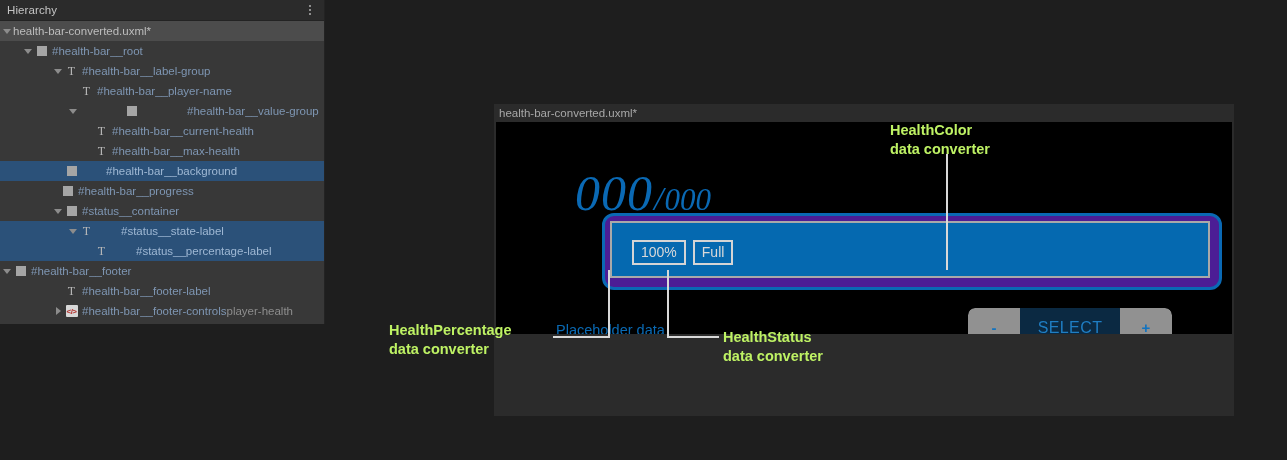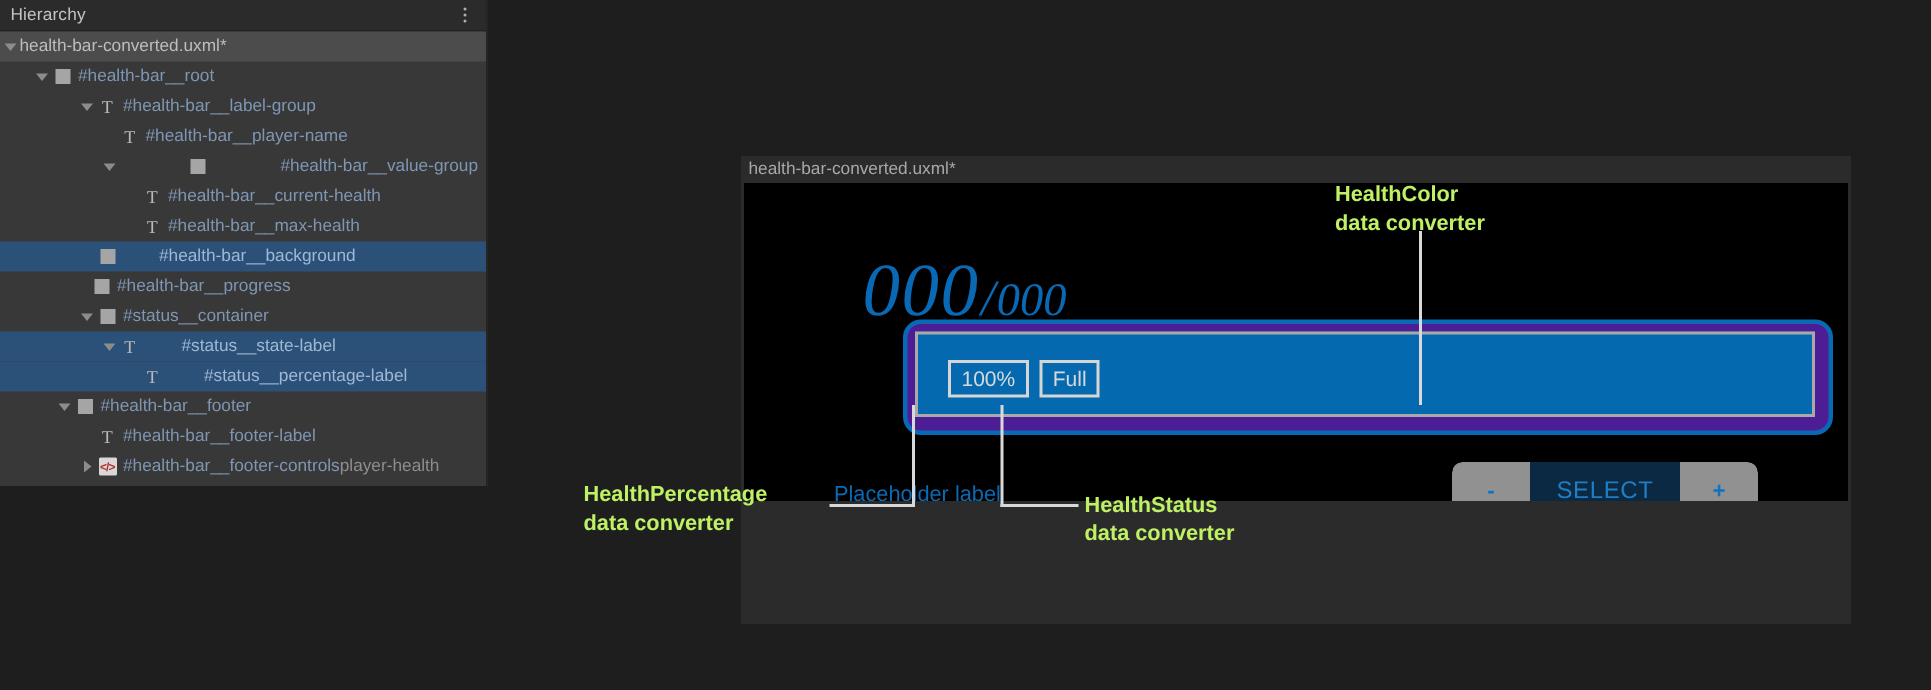--- a/index.html
+++ b/index.html
@@ -257,21 +257,21 @@
             </span>
             <span class="tree-label">#status__state-label</span>
           </div>
           <div class="tree-row selected" style="padding-left: 81px;">
             <span class="twisty"></span>
             <span class="ico">
               <span class="t-icon">T</span>
             </span>
             <span class="tree-label">#status__percentage-label</span>
           </div>
-          <div class="tree-row" style="padding-left: 36px;">
+          <div class="tree-row" style="">
             <span class="twisty">
               <svg width="8" height="8" viewBox="0 0 8 8">
                 <polygon points="0,2 8,2 4,7" fill="#8c8c8c"></polygon>
               </svg>
             </span>
             <span class="ico">
               <span class="sq-icon"></span>
             </span>
             <span class="tree-label">#health-bar__footer</span>
           </div>
@@ -310,21 +310,21 @@
 
       <div class="bar-outer">
         <div class="bar-bg">
           <div class="status-container">
             <span class="status-box">100%</span>
             <span class="status-box">Full</span>
           </div>
         </div>
       </div>
 
-      <div class="footer-label">Placeholder label</div>
+      <div class="footer-label">Placeholder data</div>
 
       <div class="footer-controls">
         <div class="fc-btn fc-minus">-</div>
         <div class="fc-btn fc-select">SELECT</div>
         <div class="fc-btn fc-plus">+</div>
       </div>
     </div>
   </div>
 
   <div class="anno anno-healthcolor">

